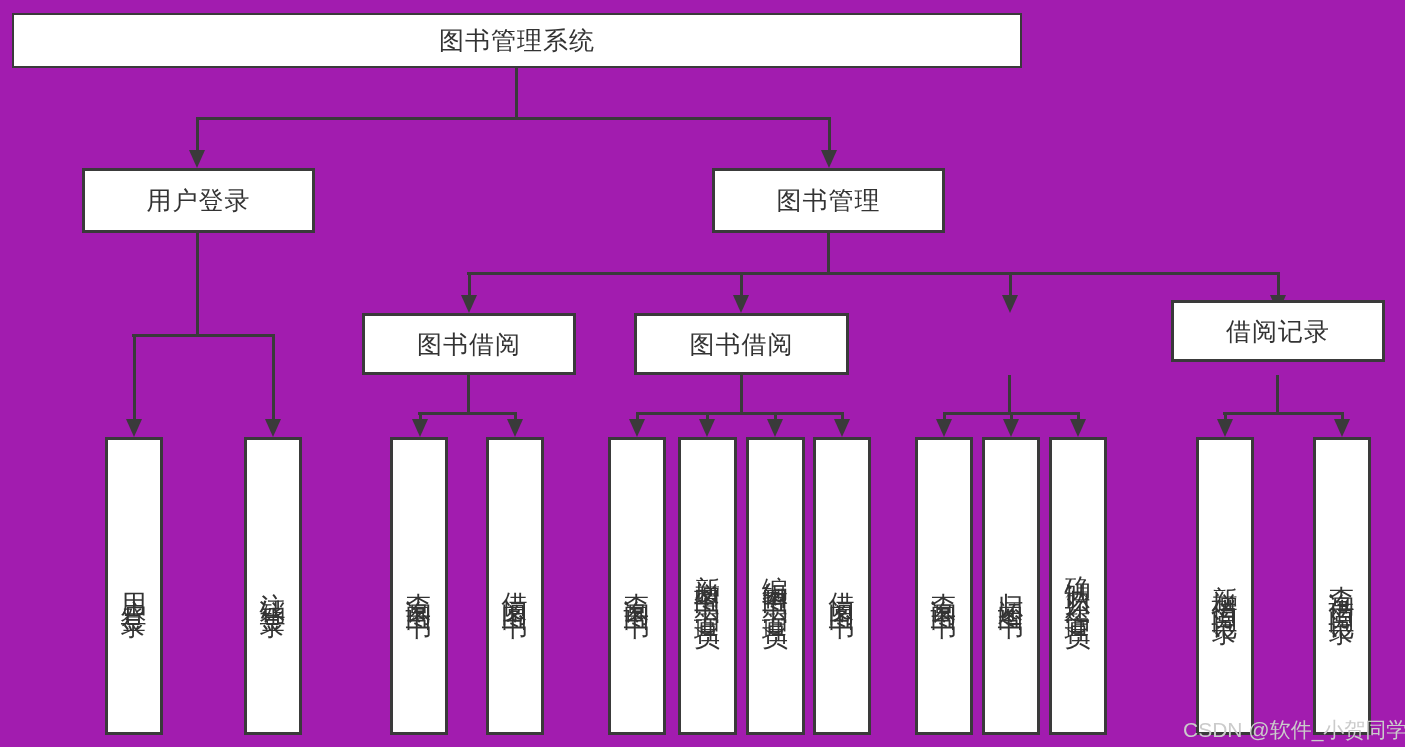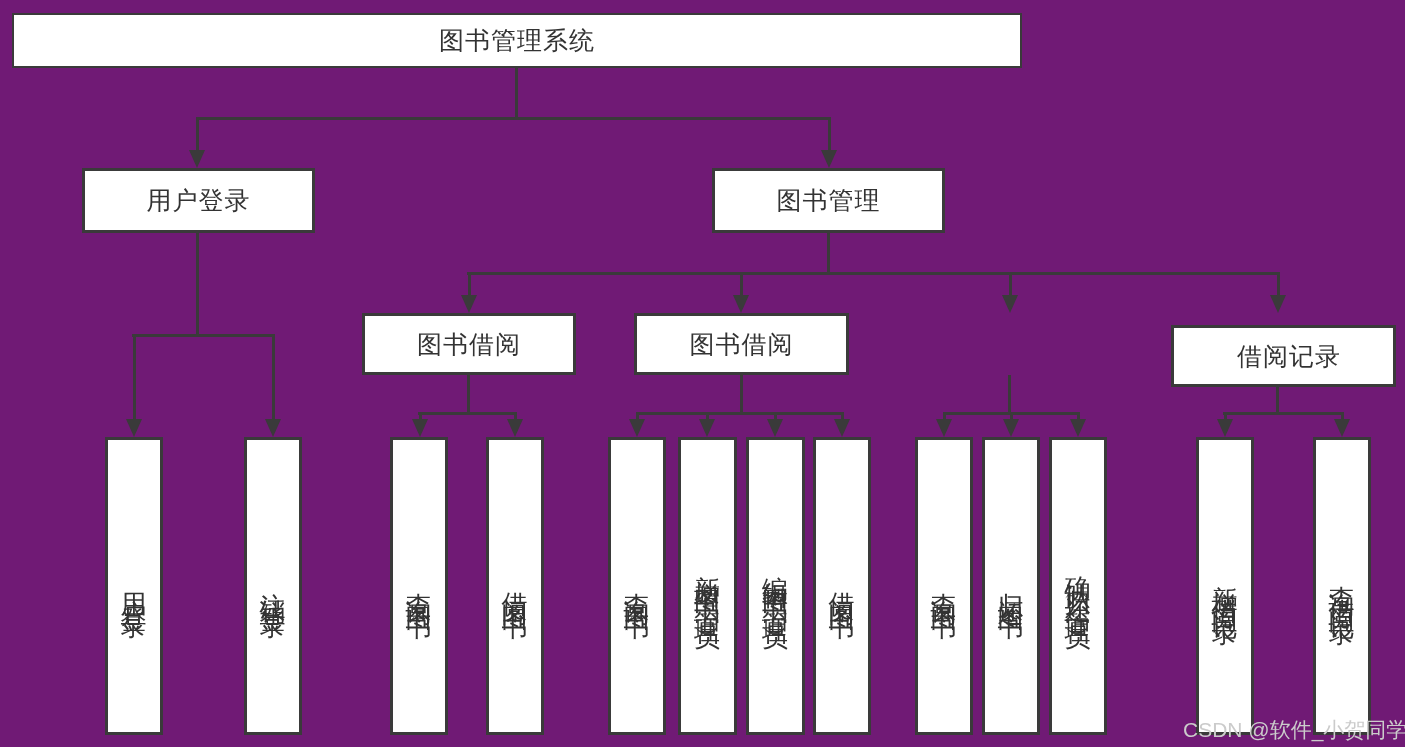--- a/index.html
+++ b/index.html
@@ -1,17 +1,17 @@
 <!DOCTYPE html>
 <html><head>
 <meta charset="utf-8">
 <style>
   html,body { margin:0; padding:0; background:#ffffff; }
   #canvas {
-    position:relative; width:1405px; height:747px; background:#701a75;
+    position:relative; width:1405px; height:747px; background:#a21caf;
     font-family:"Liberation Sans","DejaVu Sans",sans-serif; overflow:hidden;
   }
   .box {
     position:absolute; background:#ffffff; border:2px solid #3a3a3a;
     display:flex; align-items:center; justify-content:center;
     color:#333333; font-size:25px; letter-spacing:1px; z-index:2;
   }
   .node { border-width:3px; }
   .vbox {
     position:absolute; background:#ffffff; border:3px solid #3a3a3a;
@@ -95,21 +95,21 @@
     <div class="arrow-line"></div>
     <div class="arrow-head"></div>
   </div>
 
   <div class="box node" style="left:362px; top:313px; width:208px; height:56px;">
     <span>图书借阅</span>
   </div>
   <div class="box node" style="left:634px; top:313px; width:209px; height:56px;">
     <span>图书借阅</span>
   </div>
-  <div class="box node" style="left:1171px; top:325px; width:208px; height:56px;padding-left:11px;">
+  <div class="box node" style="left:1171px; top:300px; width:208px; height:56px;">
     <span>借阅记录</span>
   </div>
 
   <div class="vline" style="left:467px; top:375px; height:39px;"></div>
   <div class="vline" style="left:740px; top:375px; height:39px;"></div>
   <div class="vline" style="left:1008px; top:375px; height:39px;"></div>
   <div class="vline" style="left:1276px; top:375px; height:39px;"></div>
 
   <div class="hline" style="left:418px; top:412px; width:99px;"></div>
   <div class="hline" style="left:636px; top:412px; width:208px;"></div>

